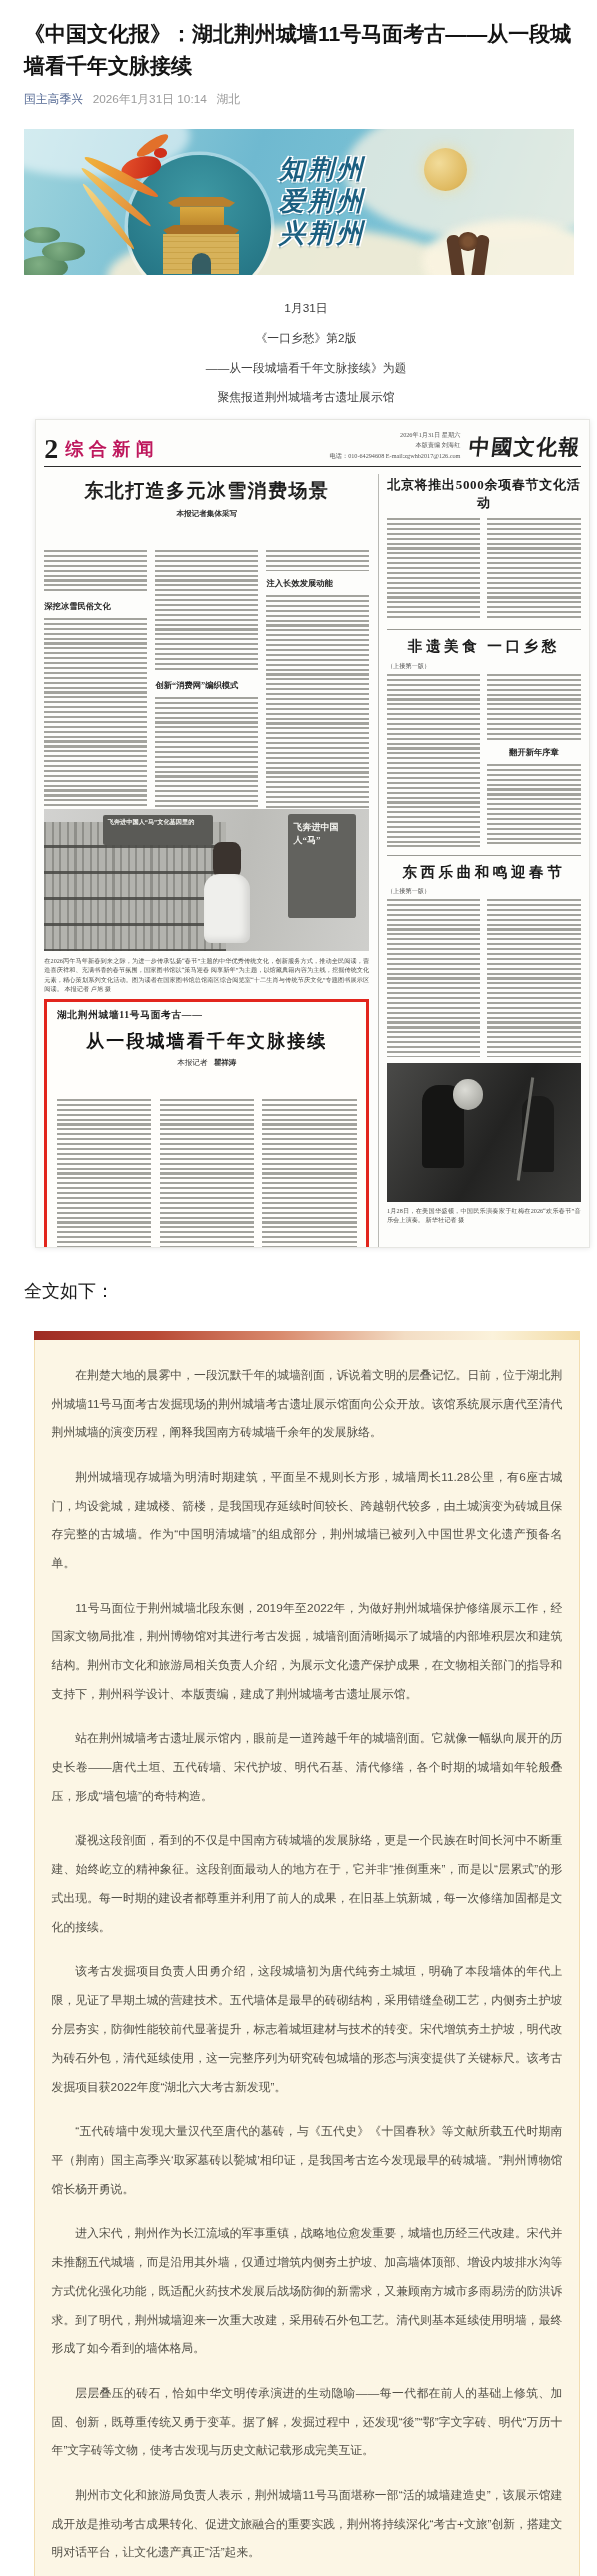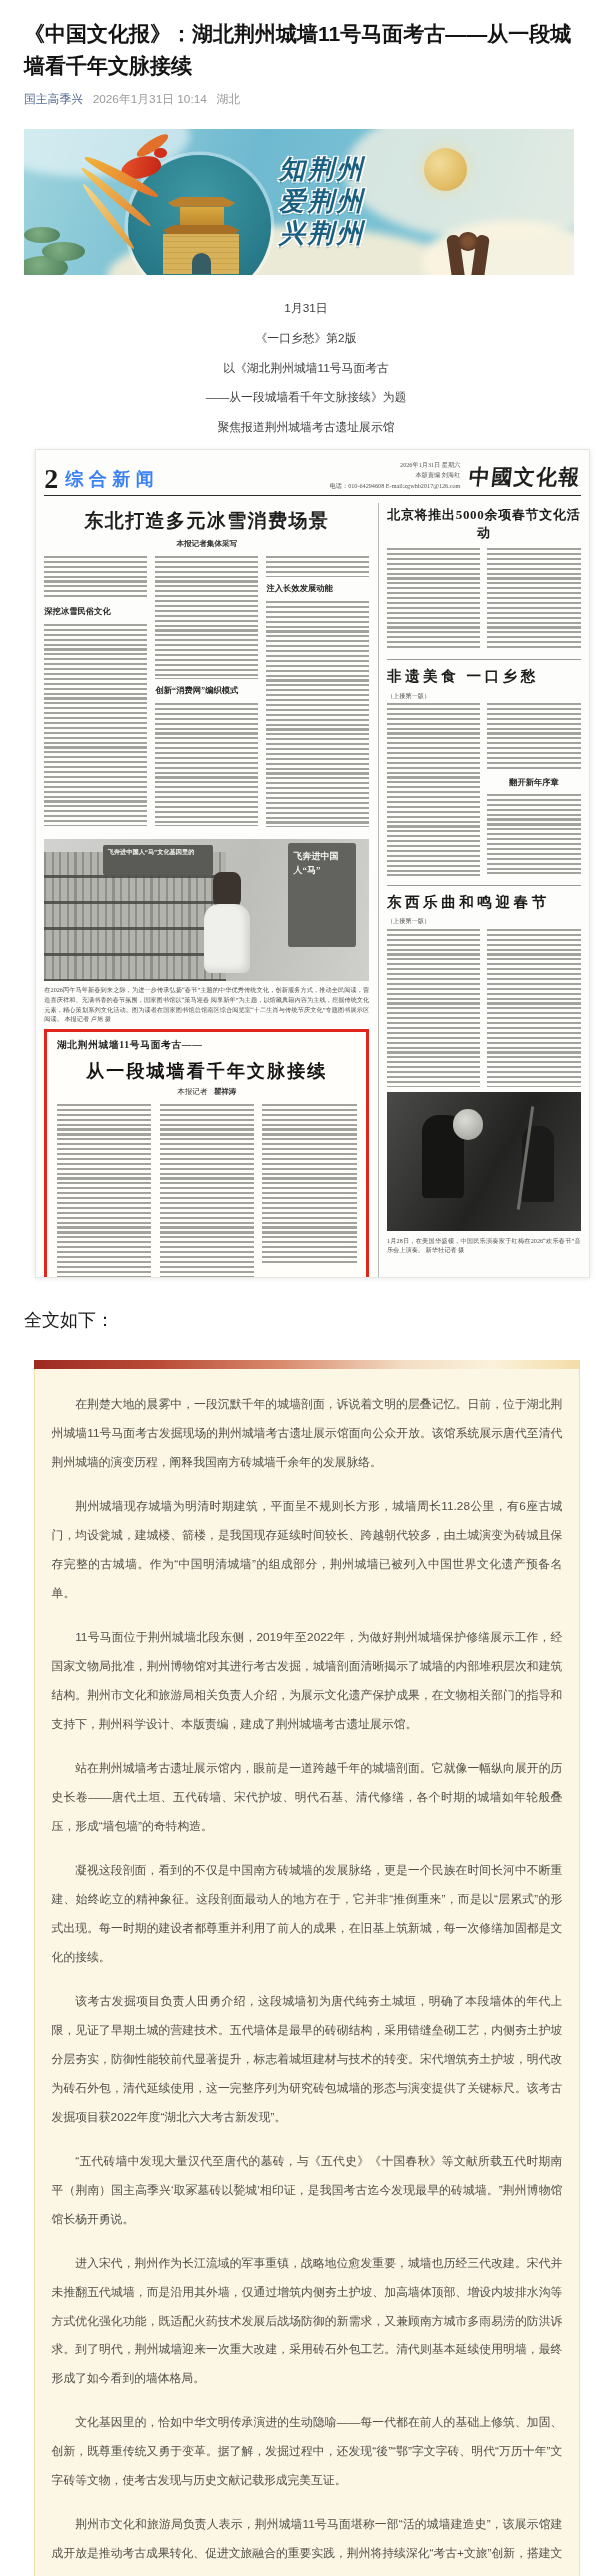--- a/index.html
+++ b/index.html
@@ -50,32 +50,32 @@
   
   .intro{margin-top:25px;text-align:center;padding-left:14px;}
   .intro p{margin:0 0 12.5px;font-size:11.8px;line-height:17.3px;color:#3f3f3f;}
   
   .newspaper{box-sizing:border-box;margin:2.8px 0 0 35px;width:555px;height:829px;overflow:hidden;
     background:#fdfdfb;border:0.7px solid #e6e6e2;box-shadow:0 0.7px 5.5px rgba(0,0,0,.10);
     padding:9.7px 8.3px;font-family:"Liberation Serif","DejaVu Serif",serif;color:#4a4a4a;}
   .np-header{display:flex;justify-content:space-between;align-items:flex-end;border-bottom:1.4px solid #2c2c2c;padding-bottom:4.2px;}
   .np-left-head{display:flex;align-items:flex-end;gap:7px;}
   .np-pageno{font-size:28px;font-weight:700;line-height:.9;color:#1c1c1c;}
-  .np-section{font-size:18px;font-weight:700;letter-spacing:5.5px;color:#3b82f6;}
+  .np-section{font-size:18px;font-weight:700;letter-spacing:5.5px;color:#be185d;}
   .np-right-head{display:flex;align-items:flex-end;gap:8.3px;}
   .np-meta{text-align:right;font-size:6.2px;line-height:1.7;color:#555;}
   .np-masthead{font-size:21px;font-weight:800;color:#1f1f1f;transform:skewX(-6deg);letter-spacing:1.4px;}
   .np-body{display:flex;gap:8.3px;margin-top:7px;}
   .np-colL{width:325px;}
   .np-colR{flex:1;border-left:0.7px solid #b9b9b4;padding-left:8.3px;}
   .np-h-main{font-size:19px;font-weight:700;text-align:center;letter-spacing:1.4px;color:#1e1e1e;margin:4.2px 0 0;}
   .np-byline{text-align:center;font-size:7.6px;font-weight:700;color:#333;margin:5.5px 0 7px;}
   .tx{background:repeating-linear-gradient(180deg,#a3a39d 0 2.1px,transparent 2.1px 4.9px);}
   .cols3{display:flex;gap:8.3px;}
-  .cols3>div{flex:1;}
+  .cols3>div{flex:1;margin-top:24px;}
   .cols2{display:flex;gap:7px;}
   .cols2>div{flex:1;}
   .np-subhead{font-size:8.3px;font-weight:700;color:#2a2a2a;margin:6.2px 0;}
   .photo1{position:relative;height:142px;margin-top:7px;overflow:hidden;
     background:linear-gradient(100deg,#d2d2d0,#bdbdb9 60%,#cfcfcc);}
   .shelf{position:absolute;left:0;top:12.5px;width:56%;height:130px;
     background:repeating-linear-gradient(90deg,#8f8f8a 0 2.1px,#b3b3ae 2.1px 7.6px);}
   .shelf:after{content:"";position:absolute;inset:0;background:repeating-linear-gradient(0deg,rgba(70,70,66,.85) 0 2.8px,transparent 2.8px 26px);}
   .ph-banner{position:absolute;left:18%;top:5.5px;width:34%;height:30.5px;background:#5a5a56;border-radius:2.1px;
     color:#f2f2ee;font-size:6.2px;line-height:1.4;padding:3.5px 4.9px;box-sizing:border-box;font-weight:700;}
@@ -84,21 +84,21 @@
   .person{position:absolute;left:48%;top:33px;width:54px;height:109px;}
   .hair{position:absolute;left:12.5px;top:0;width:28px;height:40px;border-radius:12.5px 12.5px 21px 21px;background:#3a332e;}
   .jacket{position:absolute;left:4.2px;top:32px;width:46px;height:69px;border-radius:15.3px 15.3px 7px 7px;background:#efefec;box-shadow:inset -4.2px -2.8px 7px rgba(0,0,0,.12);}
   .photo-caption{font-size:6.2px;line-height:1.55;color:#4f4f4b;text-align:justify;margin-top:4.2px;}
   .featured{border:3.5px solid #e2251c;margin-top:5.5px;padding:7px 9.7px 7px;background:#fffefb;}
   .f-kicker{font-size:9.7px;font-weight:700;letter-spacing:0.7px;color:#1d1d1d;}
   .f-headline{font-size:18px;font-weight:800;text-align:center;letter-spacing:2.1px;color:#141414;margin:7px 0 4.2px;}
   .f-byline{text-align:center;font-size:7.6px;color:#333;margin-bottom:7px;}
   .f-byline b{margin-left:4.2px;}
   .np-h2{font-size:13px;font-weight:700;text-align:center;color:#1d1d1d;margin:2.8px 0 5.5px;letter-spacing:0.7px;}
-  .np-h3{font-size:14.6px;font-weight:700;text-align:left;color:#1b1b1b;letter-spacing:3.5px;margin:7px 0 5.5px;}
+  .np-h3{font-size:14.6px;font-weight:700;text-align:center;color:#1b1b1b;letter-spacing:3.5px;margin:7px 0 5.5px;}
   .np-note{font-size:6.2px;color:#444;margin-bottom:2.8px;}
   .np-rule{border:none;border-top:0.7px solid #999993;margin:8.3px 0 5.5px;}
   .photo2{height:139px;margin-top:5.5px;position:relative;overflow:hidden;
     background:linear-gradient(120deg,#4a4a48,#232322 55%,#3c3c3a);}
   .mus1{position:absolute;left:18%;top:16%;width:42px;height:83px;border-radius:16.6px 16.6px 4.2px 4.2px;background:#151514;}
   .mus2{position:absolute;right:14%;top:24%;width:32px;height:76px;border-radius:14px 14px 2.8px 2.8px;background:#1b1b1a;}
   .drum2{position:absolute;left:34%;top:12%;width:30.5px;height:30.5px;border-radius:50%;background:radial-gradient(circle at 40% 35%,#dcdcd6,#9a9a94);}
   .stand{position:absolute;right:28%;top:10%;width:2.8px;height:104px;background:#6f6f6a;transform:rotate(8deg);}
   
   .fulltext-label{margin:30.5px 24px 0;font-size:18px;color:#1c1c1c;}
@@ -154,21 +154,20 @@
   <div class="slogan">
     <div>知荆州</div>
     <div>爱荆州</div>
     <div>兴荆州</div>
   </div>
 </div>
 
 <div class="intro">
   <p>1月31日</p>
   <p>《一口乡愁》第2版</p>
-  <p>以《湖北荆州城墙11号马面考古</p>
   <p>——从一段城墙看千年文脉接续》为题</p>
   <p>聚焦报道荆州城墙考古遗址展示馆</p>
 </div>
 
 <div class="newspaper">
   <div class="np-header">
     <div class="np-left-head">
       <span class="np-pageno">2</span>
       <span class="np-section">综合新闻</span>
     </div>
@@ -288,18 +287,18 @@
   <div class="bar-top"></div>
   <div class="panel">
     <p>在荆楚大地的晨雾中，一段沉默千年的城墙剖面，诉说着文明的层叠记忆。日前，位于湖北荆州城墙11号马面考古发掘现场的荆州城墙考古遗址展示馆面向公众开放。该馆系统展示唐代至清代荆州城墙的演变历程，阐释我国南方砖城墙千余年的发展脉络。</p>
     <p>荆州城墙现存城墙为明清时期建筑，平面呈不规则长方形，城墙周长11.28公里，有6座古城门，均设瓮城，建城楼、箭楼，是我国现存延续时间较长、跨越朝代较多，由土城演变为砖城且保存完整的古城墙。作为“中国明清城墙”的组成部分，荆州城墙已被列入中国世界文化遗产预备名单。</p>
     <p>11号马面位于荆州城墙北段东侧，2019年至2022年，为做好荆州城墙保护修缮展示工作，经国家文物局批准，荆州博物馆对其进行考古发掘，城墙剖面清晰揭示了城墙的内部堆积层次和建筑结构。荆州市文化和旅游局相关负责人介绍，为展示文化遗产保护成果，在文物相关部门的指导和支持下，荆州科学设计、本版责编，建成了荆州城墙考古遗址展示馆。</p>
     <p>站在荆州城墙考古遗址展示馆内，眼前是一道跨越千年的城墙剖面。它就像一幅纵向展开的历史长卷——唐代土垣、五代砖墙、宋代护坡、明代石基、清代修缮，各个时期的城墙如年轮般叠压，形成“墙包墙”的奇特构造。</p>
     <p>凝视这段剖面，看到的不仅是中国南方砖城墙的发展脉络，更是一个民族在时间长河中不断重建、始终屹立的精神象征。这段剖面最动人的地方在于，它并非“推倒重来”，而是以“层累式”的形式出现。每一时期的建设者都尊重并利用了前人的成果，在旧基上筑新城，每一次修缮加固都是文化的接续。</p>
     <p>该考古发掘项目负责人田勇介绍，这段城墙初为唐代纯夯土城垣，明确了本段墙体的年代上限，见证了早期土城的营建技术。五代墙体是最早的砖砌结构，采用错缝垒砌工艺，内侧夯土护坡分层夯实，防御性能较前代显著提升，标志着城垣建材与技术的转变。宋代增筑夯土护坡，明代改为砖石外包，清代延续使用，这一完整序列为研究砖包城墙的形态与演变提供了关键标尺。该考古发掘项目获2022年度“湖北六大考古新发现”。</p>
     <p>“五代砖墙中发现大量汉代至唐代的墓砖，与《五代史》《十国春秋》等文献所载五代时期南平（荆南）国主高季兴‘取冢墓砖以甃城’相印证，是我国考古迄今发现最早的砖城墙。”荆州博物馆馆长杨开勇说。</p>
     <p>进入宋代，荆州作为长江流域的军事重镇，战略地位愈发重要，城墙也历经三代改建。宋代并未推翻五代城墙，而是沿用其外墙，仅通过增筑内侧夯土护坡、加高墙体顶部、增设内坡排水沟等方式优化强化功能，既适配火药技术发展后战场防御的新需求，又兼顾南方城市多雨易涝的防洪诉求。到了明代，荆州城墙迎来一次重大改建，采用砖石外包工艺。清代则基本延续使用明墙，最终形成了如今看到的墙体格局。</p>
-    <p>文化基因里的，恰如中华文明传承演进的生动隐喻——每一代都在前人的基础上修筑、加固、创新，既尊重传统又勇于变革。据了解，发掘过程中，还发现“後”“鄂”字文字砖、明代“万历十年”文字砖等文物，使考古发现与历史文献记载形成完美互证。</p>
+    <p>层层叠压的砖石，恰如中华文明传承演进的生动隐喻——每一代都在前人的基础上修筑、加固、创新，既尊重传统又勇于变革。据了解，发掘过程中，还发现“後”“鄂”字文字砖、明代“万历十年”文字砖等文物，使考古发现与历史文献记载形成完美互证。</p>
     <p>荆州市文化和旅游局负责人表示，荆州城墙11号马面堪称一部“活的城墙建造史”，该展示馆建成开放是推动考古成果转化、促进文旅融合的重要实践，荆州将持续深化“考古+文旅”创新，搭建文明对话平台，让文化遗产真正“活”起来。</p>
   </div>
 
 </div>
 
 
 </body></html>

